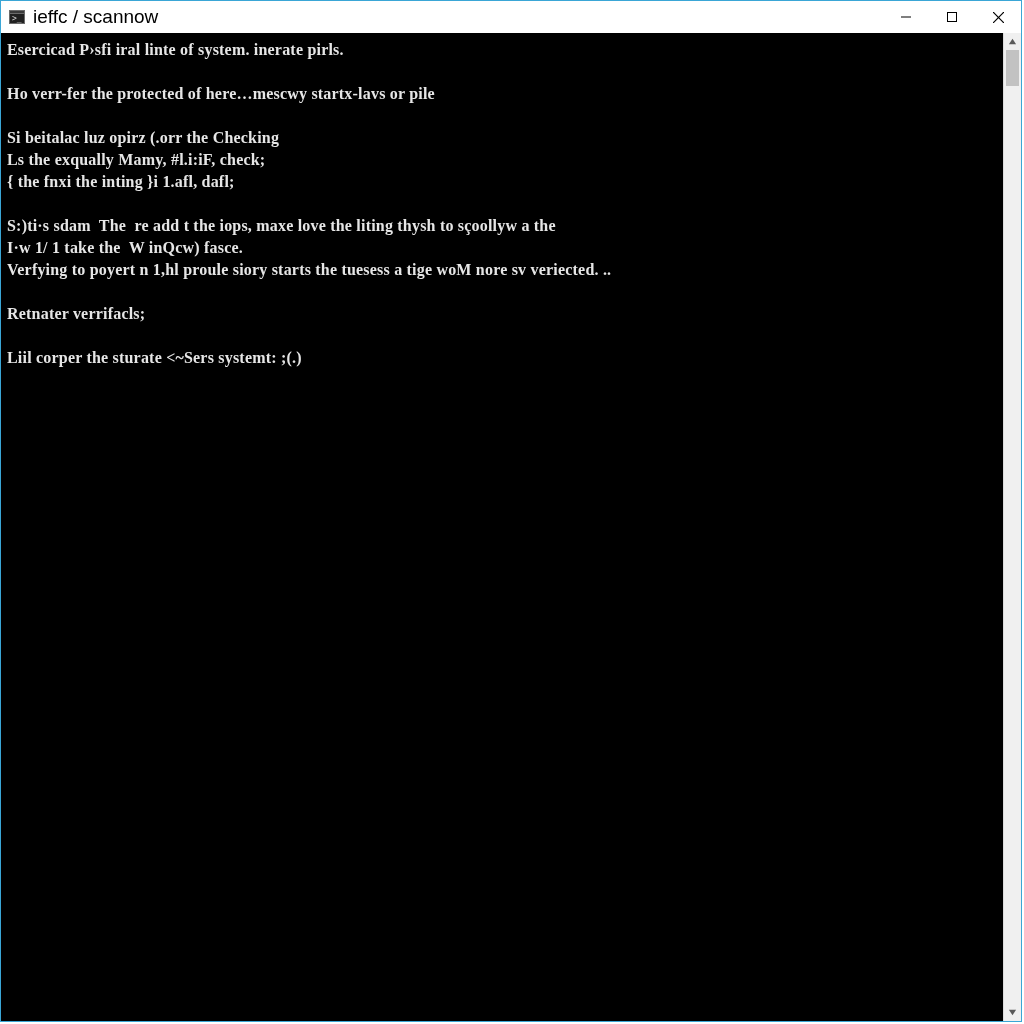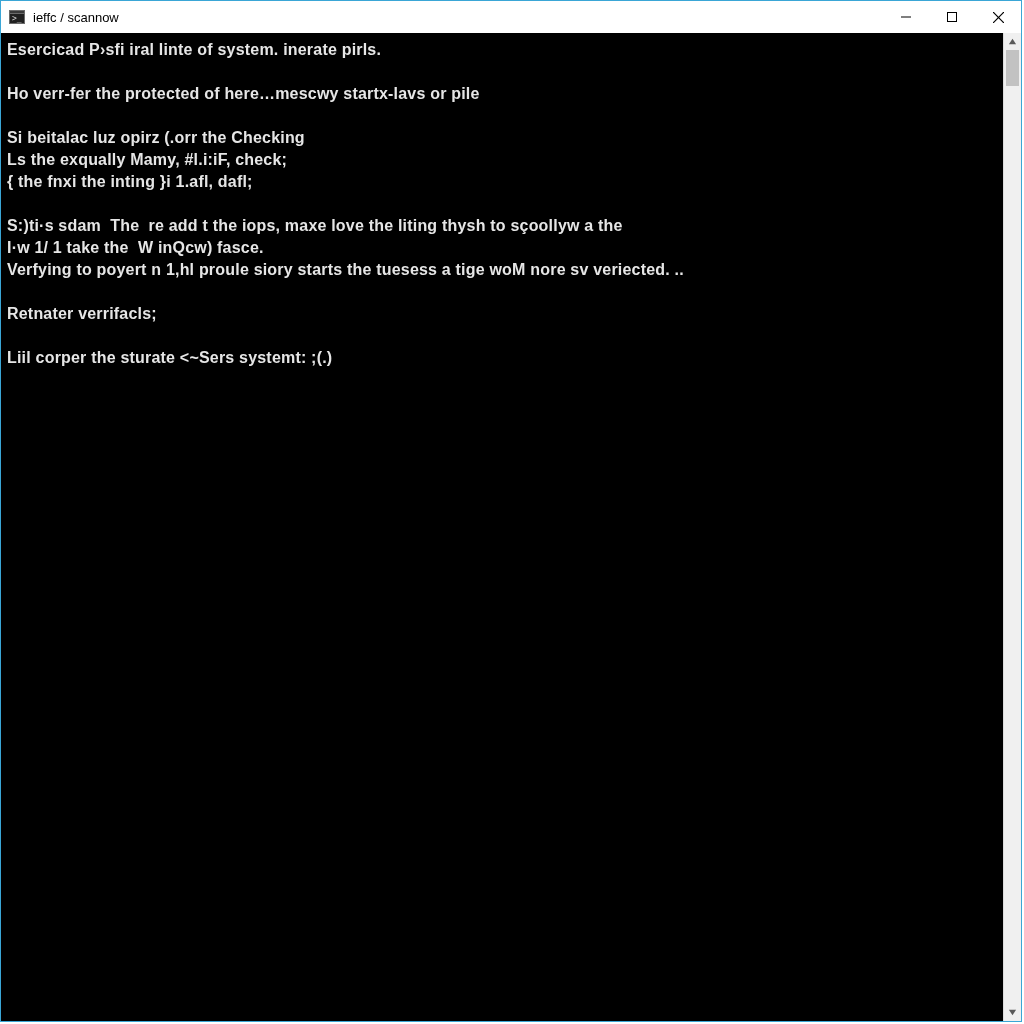--- a/index.html
+++ b/index.html
@@ -36,21 +36,21 @@
     padding-left: 8px;
     gap: 8px;
   }
   .app-icon {
     width: 16px;
     height: 16px;
     display: inline-block;
   }
   .app-icon svg { display:block; }
   .title-text {
-    font-size: 13px;
+    font-size: 19px;
     color: #000000;
     white-space: nowrap;
   }
   .window-controls {
     position: absolute;
     right: 0;
     top: 0;
     height: 32px;
     display: flex;
   }
@@ -65,21 +65,21 @@
   .win-btn svg { display:block; }
   .client-area {
     flex: 1 1 auto;
     display: flex;
     min-height: 0;
   }
   .terminal {
     flex: 1 1 auto;
     background: #000000;
     color: #e6e6e6;
-    font-family: Liberation Sans, sans-serif;
+    font-family: Liberation Serif, serif;
     font-size: 16px;
     line-height: 22px;
     padding: 6px 0 6px 6px;
     letter-spacing: 0.2px;
     font-weight: 600;
     white-space: pre;
     overflow: hidden;
     position: relative;
   }
   .terminal .line { display:block; }

